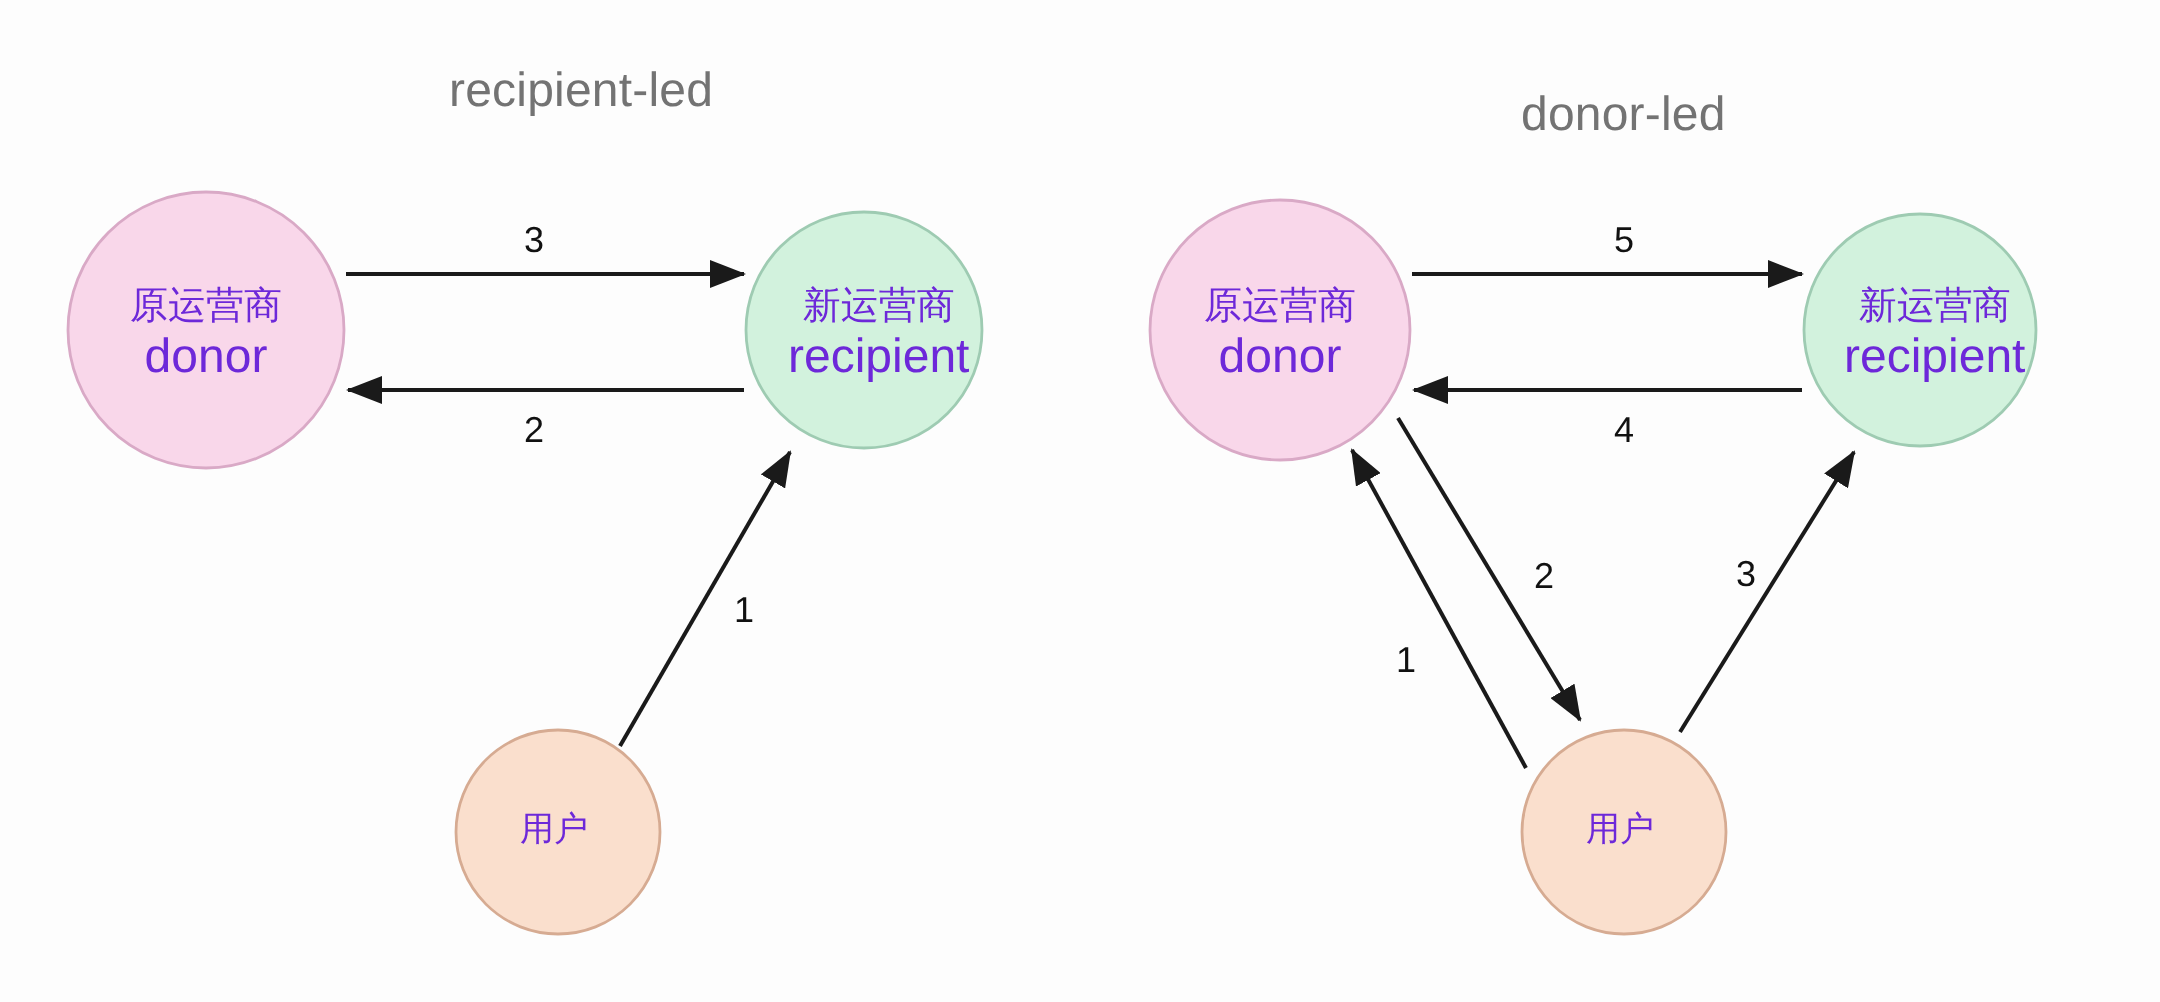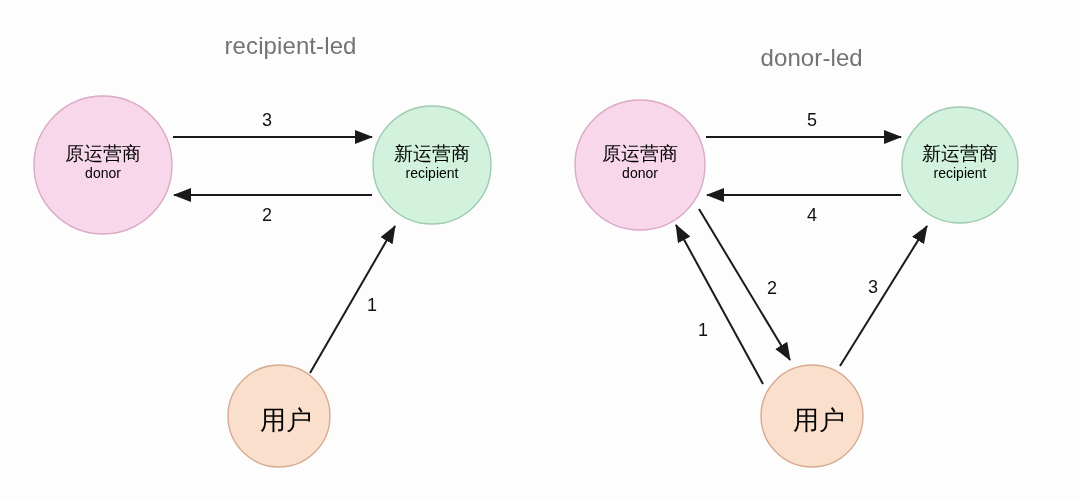--- a/index.html
+++ b/index.html
@@ -31,36 +31,36 @@
     position: absolute;
     font-size: 24px;
     color: #737373;
     font-family: "Liberation Sans", "DejaVu Sans", sans-serif;
     white-space: nowrap;
     letter-spacing: 0.1px;
   }
   .node-label {
     position: absolute;
     text-align: center;
-    color: #000000;
+    color: #6d28d9;
     font-family: "Liberation Sans", "DejaVu Sans", sans-serif;
     line-height: 1.18;
     white-space: nowrap;
     pointer-events: none;
   }
   .node-label .cn {
     display: block;
     font-size: 19px;
   }
   .node-label .en {
     display: block;
-    font-size: 14px;
+    font-size: 24px;
   }
   .node-label.single .cn {
-    font-size: 26px;
+    font-size: 17px;
   }
   .edge-label {
     position: absolute;
     font-size: 18px;
     color: #111111;
     font-family: "Liberation Sans", "DejaVu Sans", sans-serif;
     text-align: center;
     white-space: nowrap;
   }
 </style>

